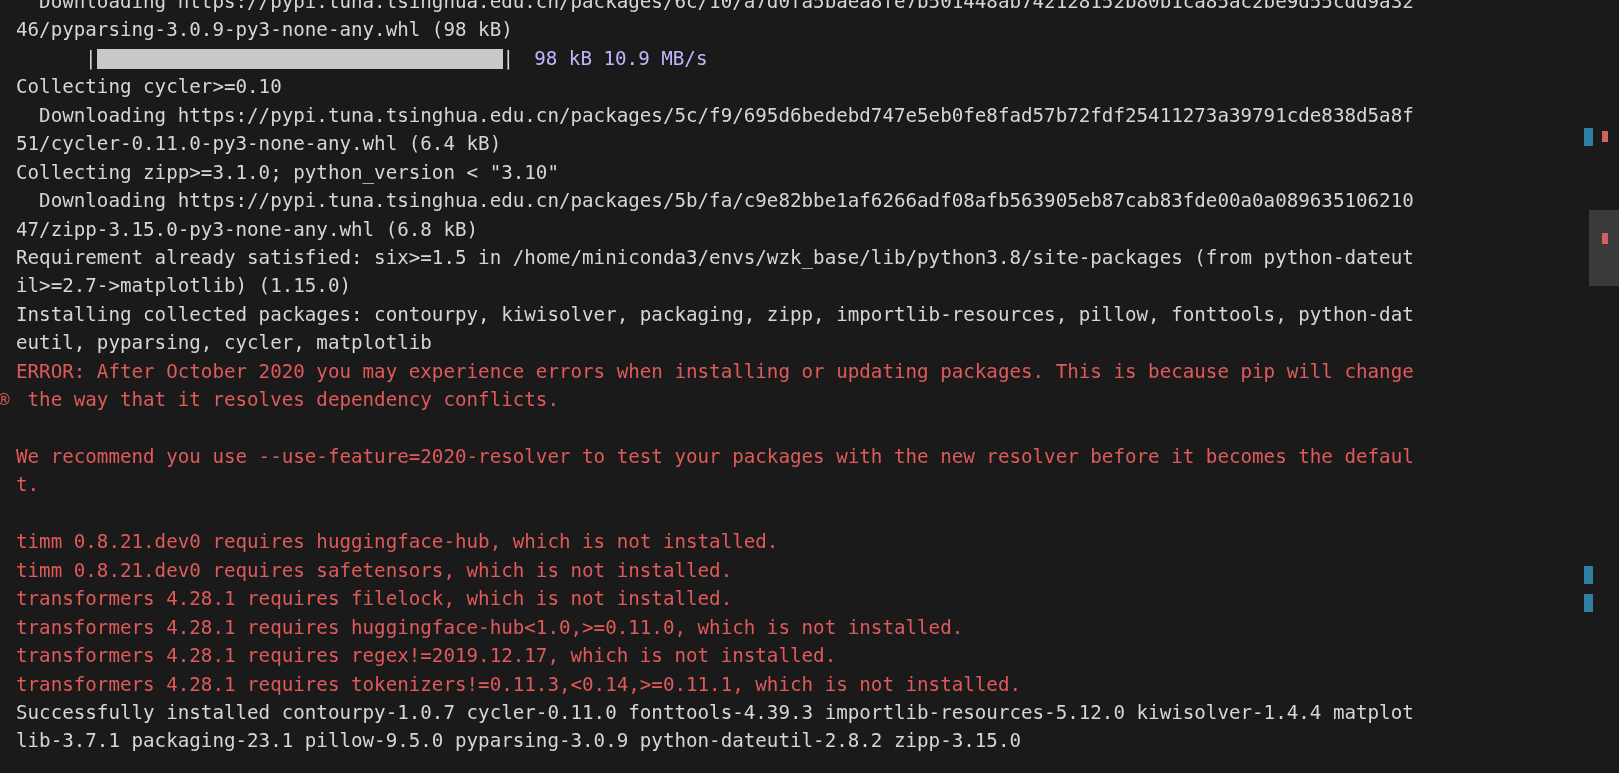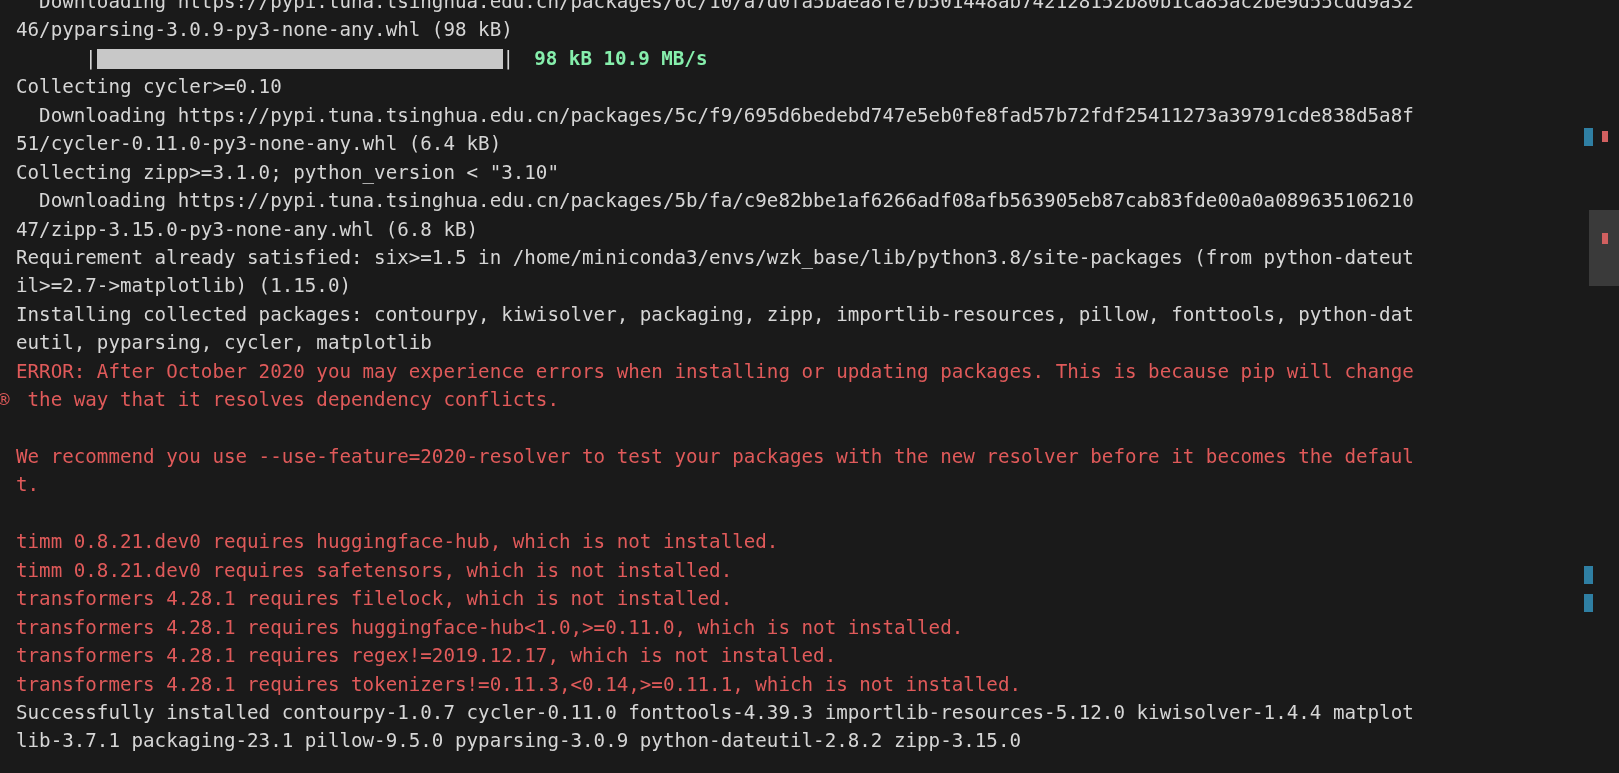--- a/index.html
+++ b/index.html
@@ -61,21 +61,21 @@
     color: #d6d6d6;
     width: 11.6px;
     text-align: center;
   }
   .bar-fill {
     display: inline-block;
     height: 20px;
     width: 406px;
     background: #c8c8c8;
   }
-  .bar-stats { display: inline-block; padding-left: 20px; color: #86efac; font-weight: bold; }
+  .bar-stats { display: inline-block; padding-left: 20px; color: #c4b5fd; }
 
   
   .gutter-glyph {
     position: absolute;
     left: -2px;
     color: #e05a5a;
     font-size: 19.2px;
     line-height: 28.45px;
   }
 

